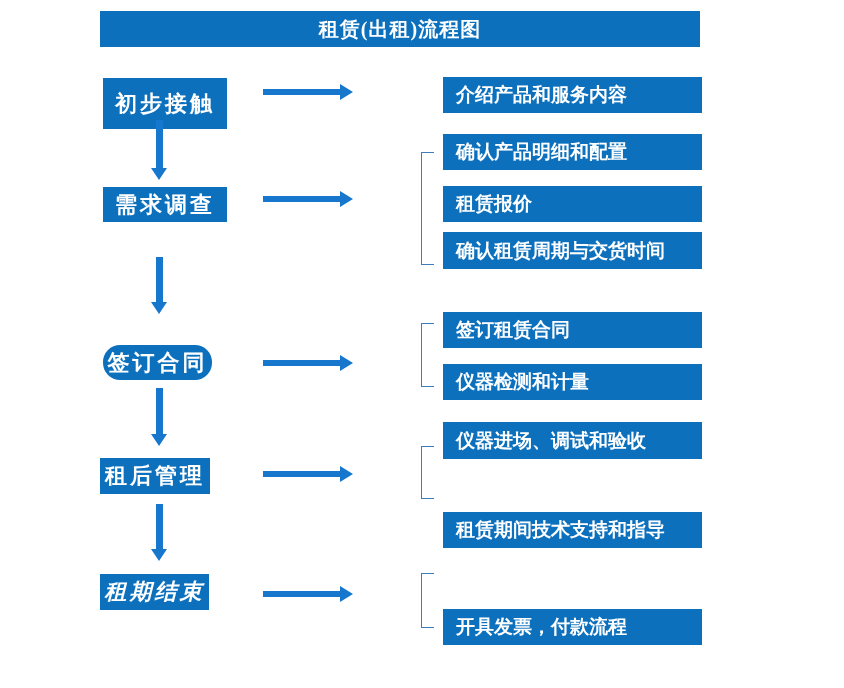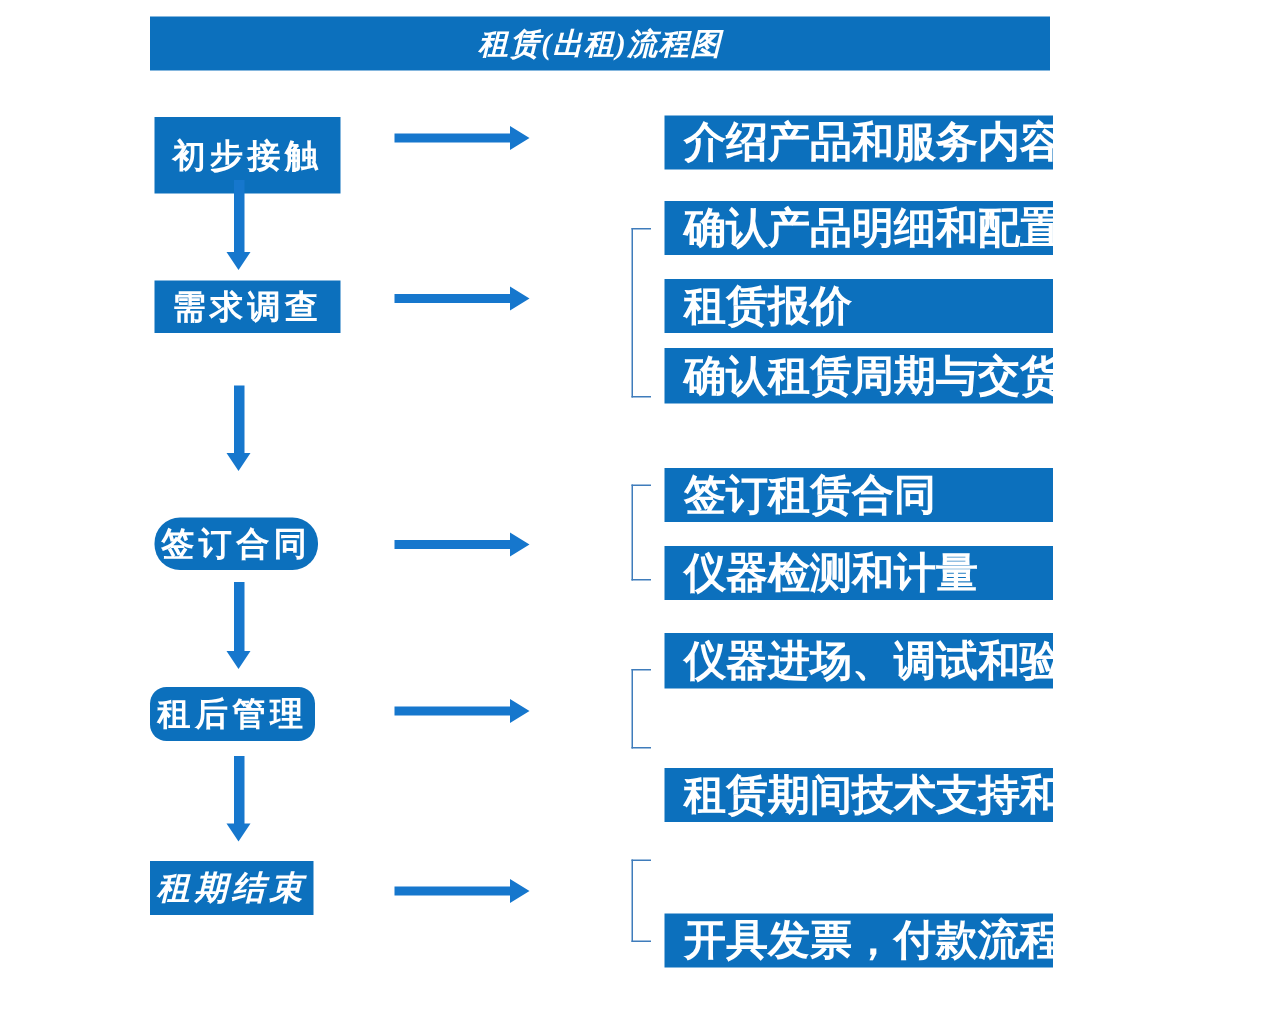--- a/index.html
+++ b/index.html
@@ -20,21 +20,20 @@
     left: 100px; top: 11px;
     width: 600px; height: 36px;
     background: var(--box-blue);
     color: var(--text-white);
     display: flex;
     align-items: center;
     justify-content: center;
     font-size: 20px;
     font-weight: bold;
     letter-spacing: 1px;
-    font-style: italic;
   }
   .step-box {
     position: absolute;
     background: var(--box-blue);
     color: var(--text-white);
     display: flex;
     align-items: center;
     justify-content: center;
     font-size: 22px;
     font-weight: bold;
@@ -42,21 +41,21 @@
     white-space: nowrap;
   }
   .detail-box {
     position: absolute;
     left: 443px;
     width: 259px;
     background: var(--box-blue);
     color: var(--text-white);
     display: flex;
     align-items: center;
-    font-size: 28px;
+    font-size: 19px;
     font-weight: bold;
     padding-left: 13px;
     box-sizing: border-box;
     white-space: nowrap;
   }
   
   .h-arrow {
     position: absolute;
     left: 263px;
     width: 90px;
@@ -121,21 +120,21 @@
 
   <div class="step-box" style="left:103px; top:78px;  width:124px; height:51px;">
     <span>初步接触</span>
   </div>
   <div class="step-box" style="left:103px; top:187px; width:124px; height:35px;">
     <span>需求调查</span>
   </div>
   <div class="step-box" style="left:103px; top:345px; width:109px; height:35px;border-radius:17px;">
     <span>签订合同</span>
   </div>
-  <div class="step-box" style="left:100px; top:458px; width:110px; height:36px;border-radius:11px;">
+  <div class="step-box" style="left:100px; top:458px; width:110px; height:36px;">
     <span>租后管理</span>
   </div>
   <div class="step-box" style="left:100px; top:574px; width:109px; height:36px;font-style:italic;">
     <span>租期结束</span>
   </div>
 
   <div class="v-arrow" style="top:120px; height:60px;"></div>
   <div class="v-arrow" style="top:257px; height:57px;"></div>
   <div class="v-arrow" style="top:388px; height:58px;"></div>
   <div class="v-arrow" style="top:504px; height:57px;"></div>

